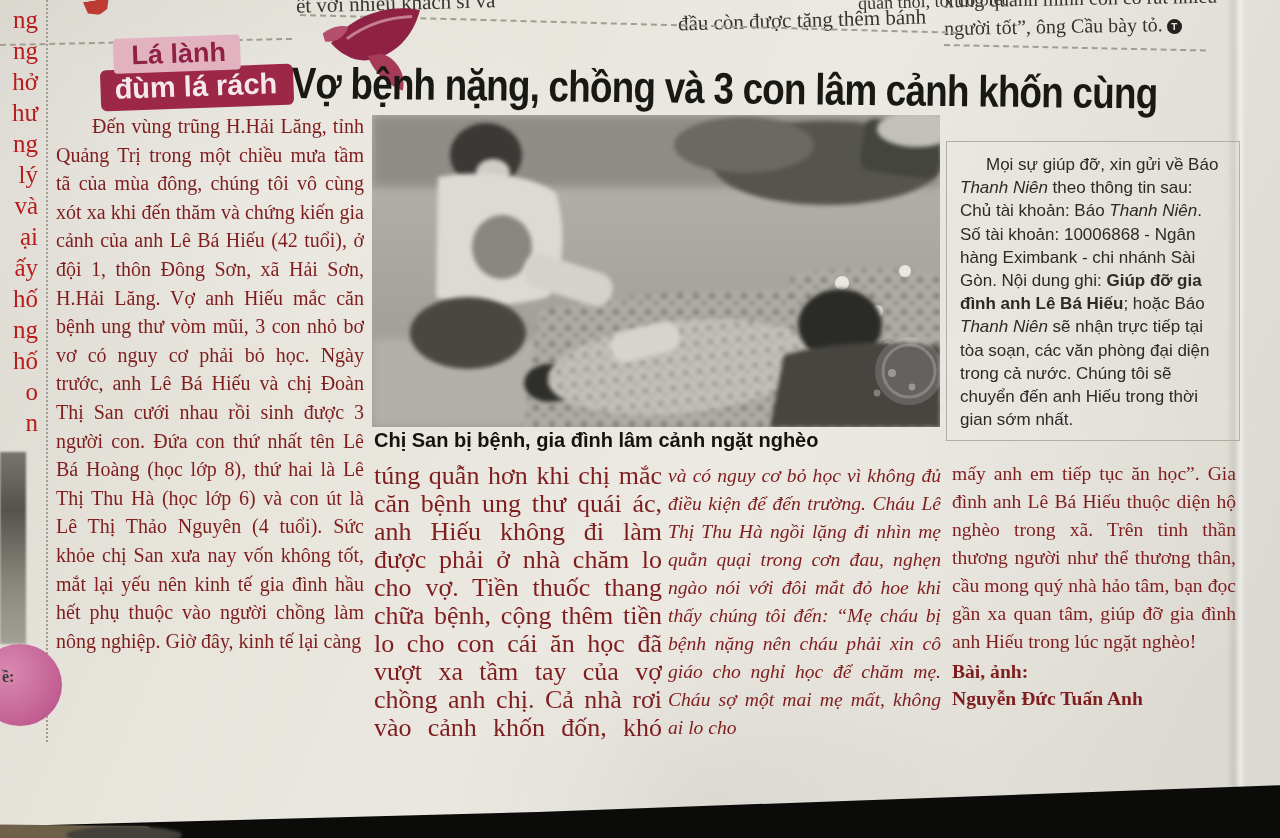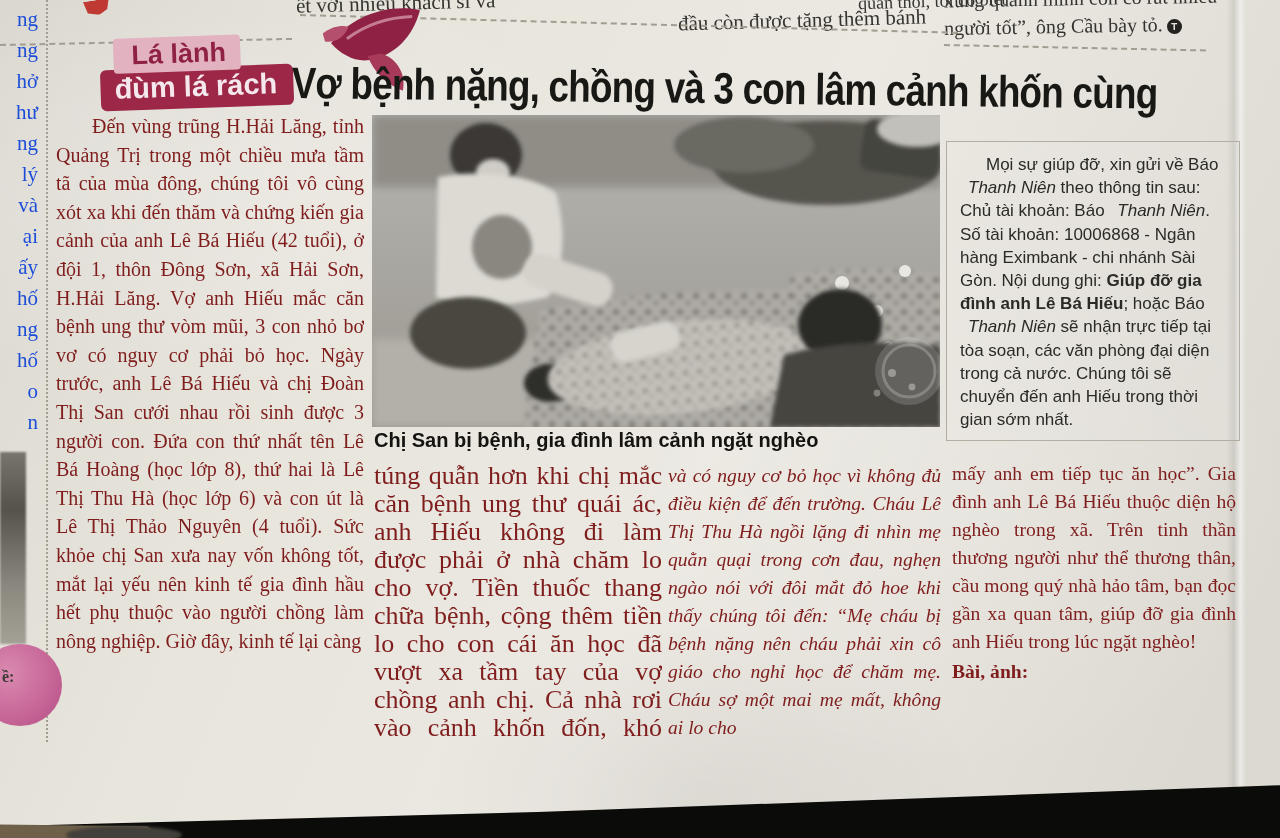--- a/index.html
+++ b/index.html
@@ -38,21 +38,21 @@
     position:absolute;left:84px;top:0;width:26px;height:15px;z-index:3;
     background:#bf3a33;transform:rotate(-9deg);
     clip-path:polygon(0 0,100% 0,88% 70%,55% 100%,12% 80%);
   }
   .dash{position:absolute;z-index:3;border-top:2px dashed #a19d90;transform-origin:left top;}
   .dash-a{left:0;top:44px;width:292px;transform:rotate(-1.2deg);}
   .dash-b{left:300px;top:14px;width:658px;transform:rotate(1.55deg);}
   .dash-c{left:944px;top:44px;width:262px;transform:rotate(1.2deg);}
   
   .left-strip{position:absolute;left:0;top:4px;width:38px;z-index:3;text-align:right;
-    font-size:21px;line-height:31px;color:#1d4ed8;}
+    font-size:25px;line-height:31px;color:#b91c1c;}
   .dotted-rule{position:absolute;left:46px;top:0;height:742px;z-index:3;border-left:2px dotted #a19d90;}
   .photo-sliver{position:absolute;left:0;top:452px;width:26px;height:192px;z-index:3;
     background:linear-gradient(180deg,#77756e,#55534c 30%,#8b897f 70%,#a3a096);filter:blur(1px);}
   .pink-dot{position:absolute;left:-22px;top:644px;width:84px;height:82px;border-radius:50%;z-index:3;
     background:radial-gradient(circle at 35% 35%, #da8ab1, #c25f92 70%, #b25184);}
   .pink-frag{position:absolute;left:2px;top:668px;z-index:4;font-size:16px;font-weight:bold;color:#3c3b35;}
   
   .badge{position:absolute;left:100px;top:36px;z-index:4;transform:rotate(-2deg);
     font-family:"Liberation Sans",sans-serif;font-weight:bold;}
   .badge .row1{display:inline-block;background:#e2b2c1;color:#8e2144;
@@ -81,21 +81,21 @@
   .photo{position:absolute;left:372px;top:115px;width:568px;height:312px;z-index:4;
     background:#a9a7a2;overflow:hidden;}
   .caption{position:absolute;left:374px;top:429px;width:566px;z-index:4;
     font-family:"Liberation Sans",sans-serif;font-weight:bold;font-size:20px;color:#14130f;}
   
   .don-box{position:absolute;left:946px;top:141px;width:294px;height:300px;z-index:4;
     border:1px solid #b2aea2;background:rgba(255,255,255,.06);
     box-sizing:border-box;padding:11px 13px;
     font-family:"Liberation Sans",sans-serif;font-size:17px;line-height:23.2px;color:#2b2a26;}
   .don-box p{margin:0;text-indent:26px;}
-  .don-box .it{font-style:italic;margin-left:8px;}
+  .don-box .it{font-style:italic;}
   .don-box .bd{font-weight:bold;}
   
   .edge-black{position:absolute;inset:0;z-index:6;pointer-events:none;
     background:#0b0b0a;
     clip-path:polygon(0 98.6%, 42% 96.9%, 100% 93.7%, 100% 100%, 0 100%);}
   .edge-brown{position:absolute;inset:0;z-index:7;pointer-events:none;
     background:#6e6049;
     clip-path:polygon(0 98.4%, 11.5% 98.6%, 13% 100%, 0 100%);}
   .edge-object{position:absolute;left:66px;top:826px;width:116px;height:18px;z-index:8;
     background:#42403a;border-radius:50%;filter:blur(1.5px);}
@@ -225,20 +225,21 @@
   <div class="bodycol col2">
     <p>túng quẫn hơn khi chị mắc căn bệnh ung thư quái ác, anh Hiếu không đi làm được phải ở nhà chăm lo cho vợ. Tiền thuốc thang chữa bệnh, cộng thêm tiền lo cho con cái ăn học đã vượt xa tầm tay của vợ chồng anh chị. Cả nhà rơi vào cảnh khốn đốn, khó khăn vô cùng. Ba cháu nhỏ không ai chăm sóc</p>
   </div>
   <div class="bodycol col3">
     <p>và có nguy cơ bỏ học vì không đủ điều kiện để đến trường. Cháu Lê Thị Thu Hà ngồi lặng đi nhìn mẹ quằn quại trong cơn đau, nghẹn ngào nói với đôi mắt đỏ hoe khi thấy chúng tôi đến: “Mẹ cháu bị bệnh nặng nên cháu phải xin cô giáo cho nghỉ học để chăm mẹ. Cháu sợ một mai mẹ mất, không ai lo cho</p>
   </div>
   <div class="bodycol col4">
     <p>mấy anh em tiếp tục ăn học”. Gia đình anh Lê Bá Hiếu thuộc diện hộ nghèo trong xã. Trên tinh thần thương người như thể thương thân, cầu mong quý nhà hảo tâm, bạn đọc gần xa quan tâm, giúp đỡ gia đình anh Hiếu trong lúc ngặt nghèo!</p>
     <div class="credit">
       <div>Bài, ảnh:</div>
+      <div>Nguyễn Đức Tuấn Anh</div>
     </div>
   </div>
 
   <div class="don-box">
     <p><span>Mọi sự giúp đỡ, xin gửi về Báo </span><span class="it">Thanh Niên</span><span> theo thông tin sau: Chủ tài khoản: Báo </span><span class="it">Thanh Niên</span><span>. Số tài khoản: 10006868 - Ngân hàng Eximbank - chi nhánh Sài Gòn. Nội dung ghi: </span><span class="bd">Giúp đỡ gia đình anh Lê Bá Hiếu</span><span>; hoặc Báo </span><span class="it">Thanh Niên</span><span> sẽ nhận trực tiếp tại tòa soạn, các văn phòng đại diện trong cả nước. Chúng tôi sẽ chuyển đến anh Hiếu trong thời gian sớm nhất.</span></p>
   </div>
 
   <div class="fold-right"></div>
   <div class="edge-black"></div>
   <div class="edge-brown"></div>

